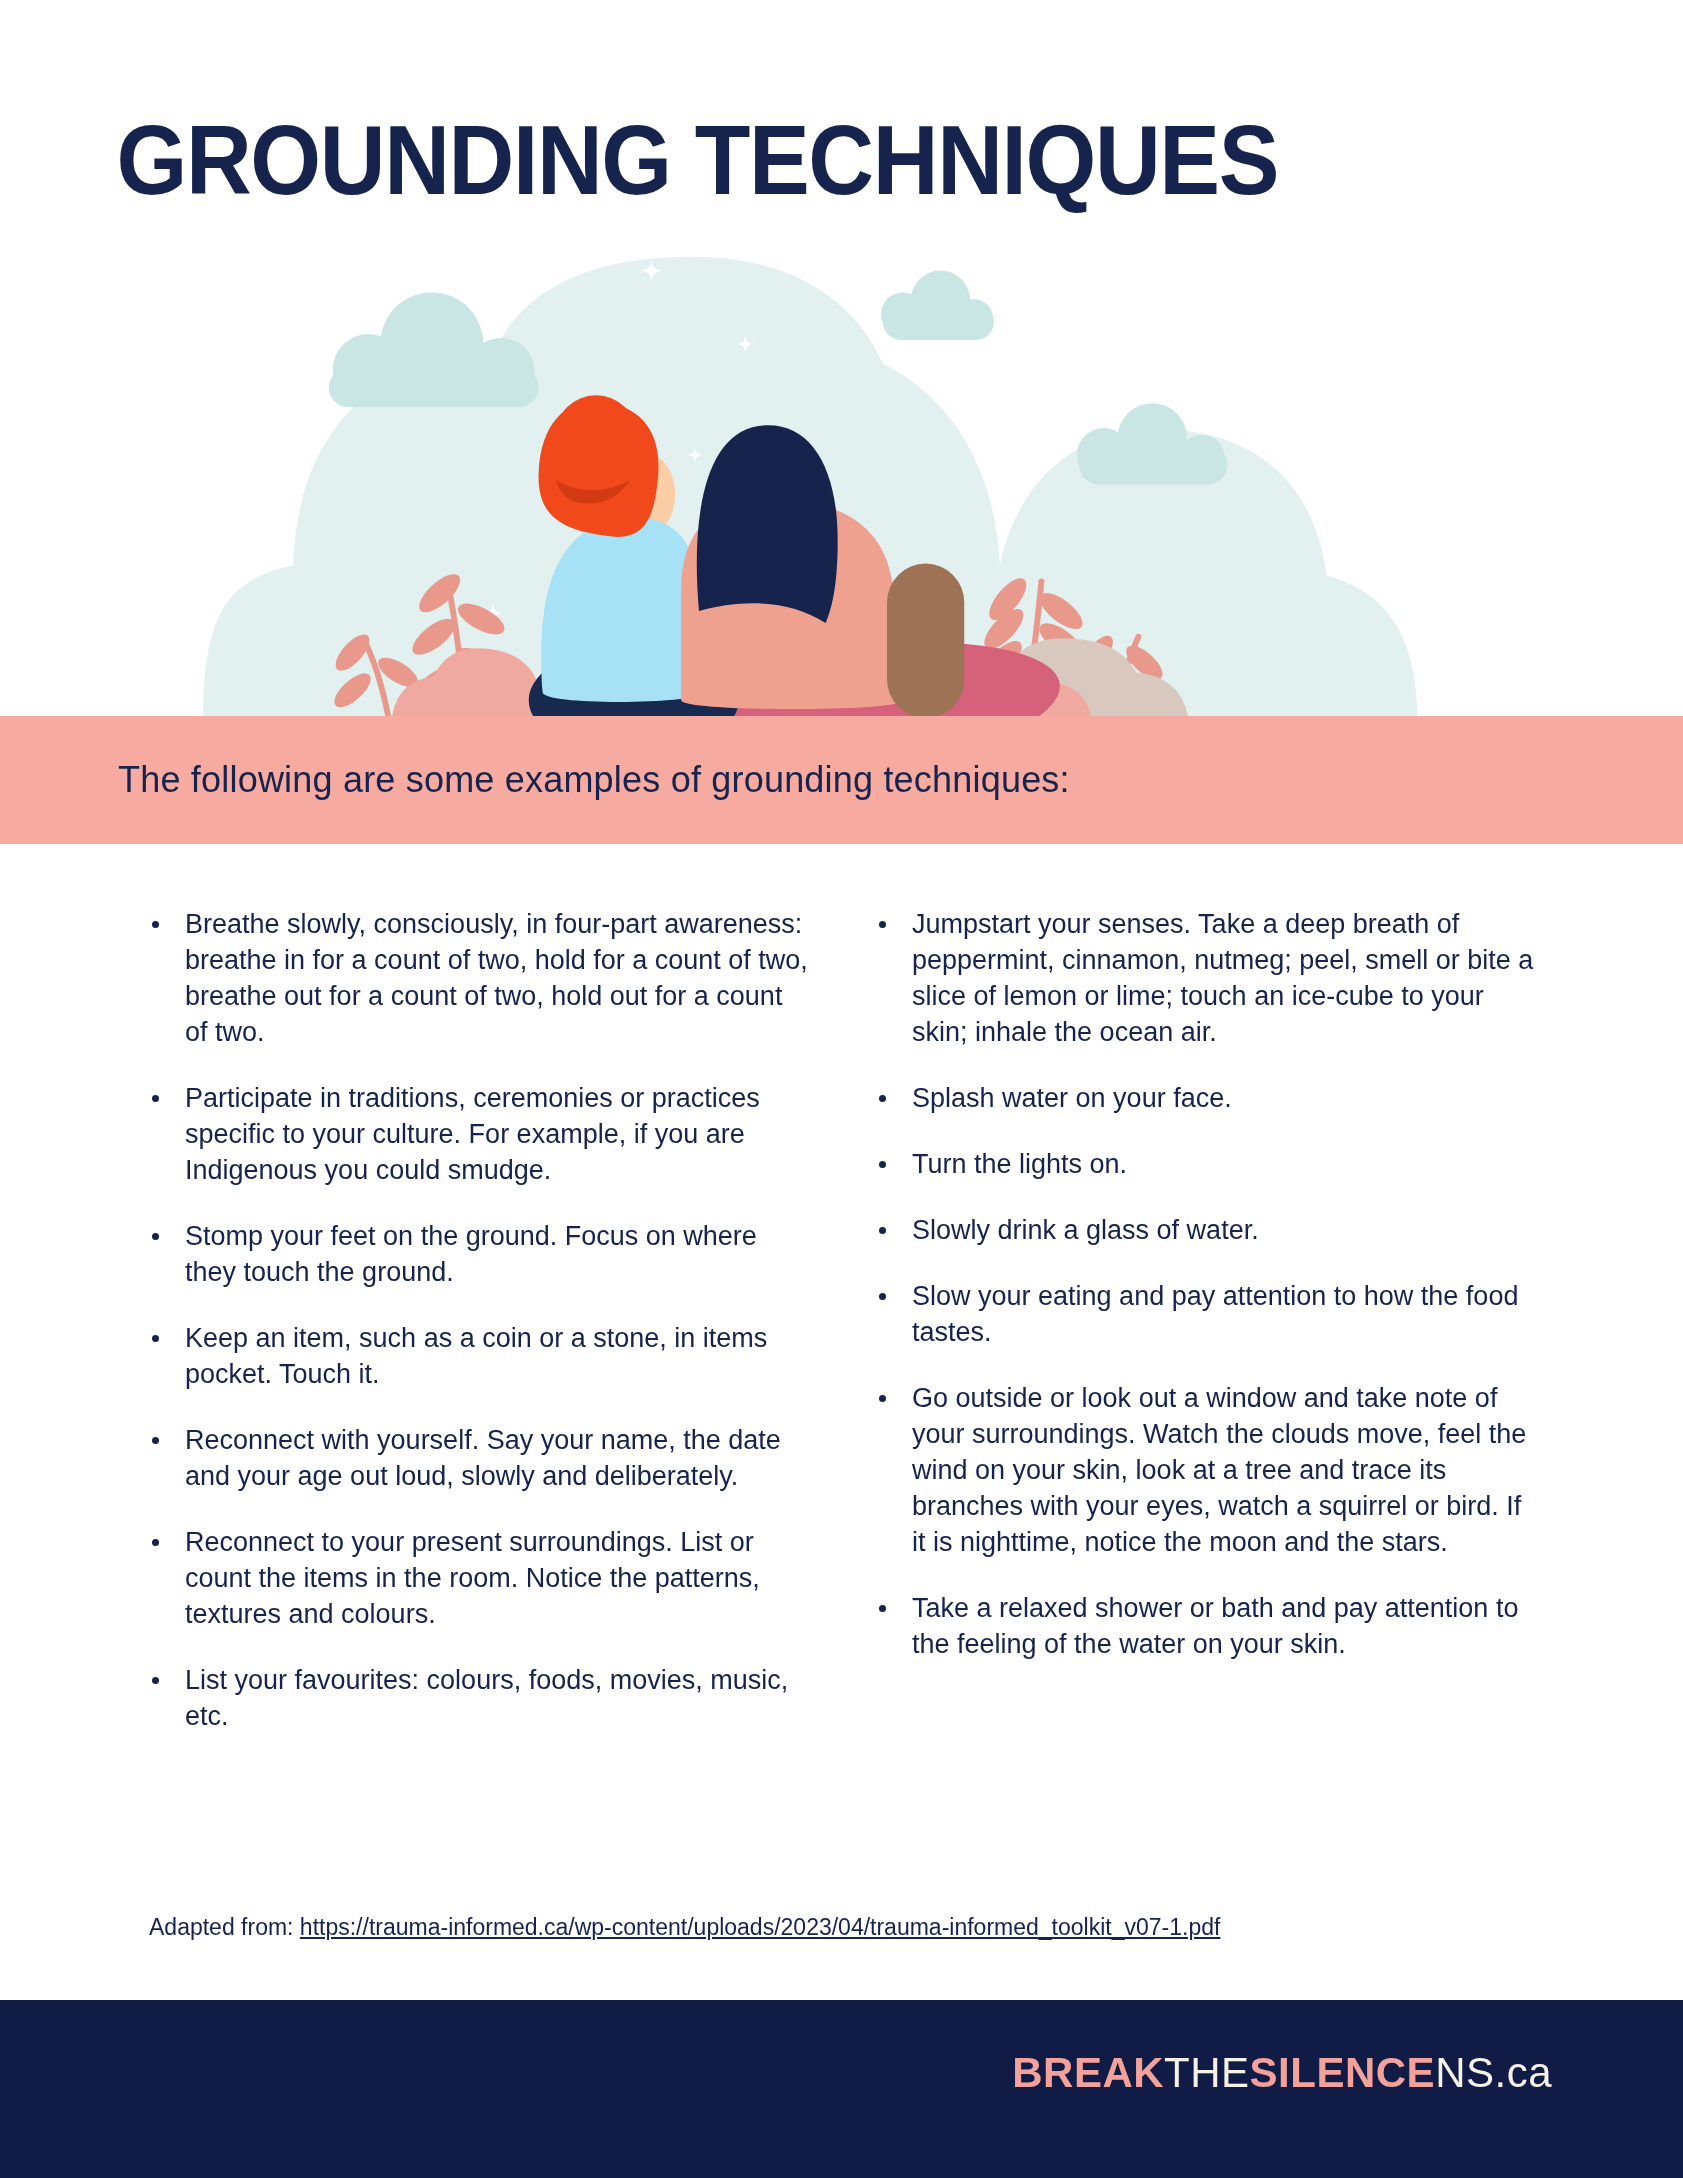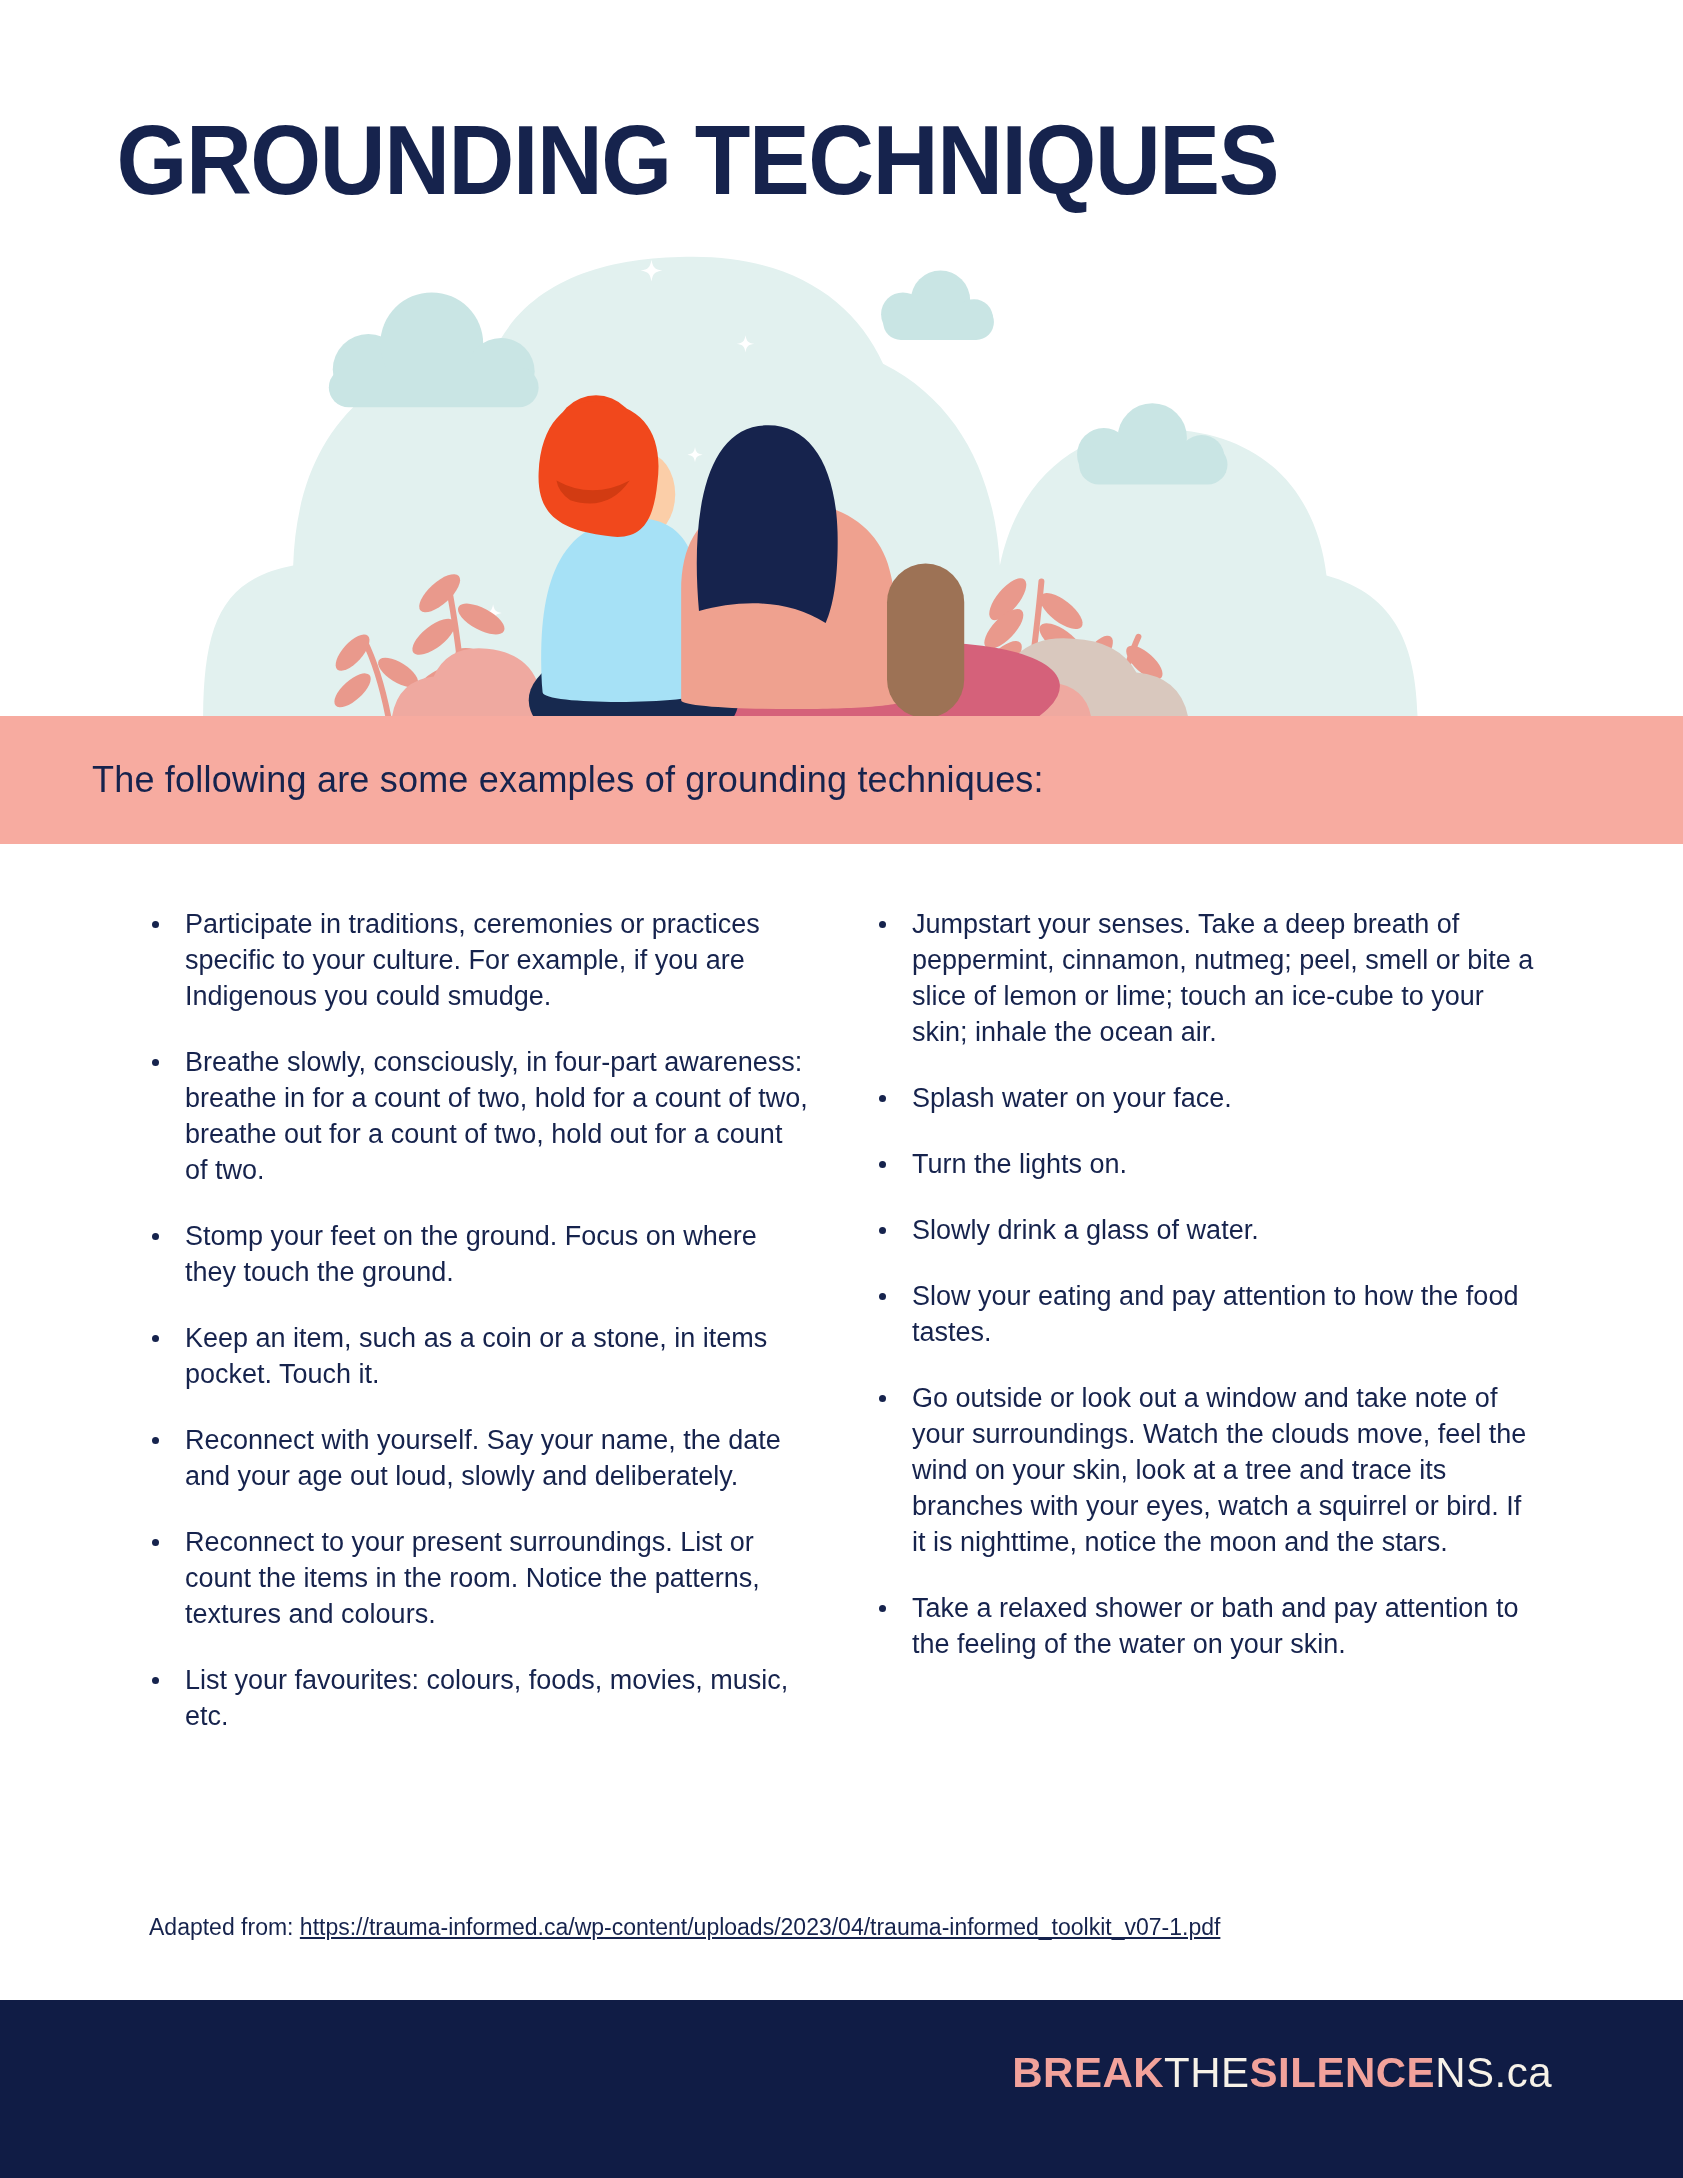--- a/index.html
+++ b/index.html
@@ -28,21 +28,21 @@
   .f-skin{fill:var(--skin);}
   .f-blue{fill:var(--shirt-blue);}
   .f-orange{fill:var(--hair-orange);}
   .f-orangedark{fill:var(--hair-orange-dark);}
   .f-pinkshirt{fill:var(--shirt-pink);}
   .f-brown{fill:var(--arm-brown);}
   .f-hairnavy{fill:var(--navy);}
   .banner{
     position:absolute;top:716px;left:0;width:1683px;height:128px;
     background:var(--banner-pink);display:flex;align-items:center;
-    box-sizing:border-box;padding-left:92px;
+    box-sizing:border-box;padding-left:118px;
   }
   .banner-text{font-size:36px;color:var(--navy);letter-spacing:0.2px;}
   .columns{
     position:absolute;top:906px;left:151px;width:1386px;
     display:flex;gap:69px;
   }
   .col{width:658px;box-sizing:border-box;}
   .col ul{list-style:none;margin:0;padding:0;}
   .col li{
     position:relative;padding-left:34px;margin:0 0 30px 0;
@@ -153,22 +153,22 @@
   <path class="f-hairnavy" d="M706 382 C698 292 710 204 766 195 C814 188 844 230 846 302 C847 346 842 376 834 394 C796 370 748 370 706 382 Z"></path>
 </svg>
 
 <div class="banner">
   <div class="banner-text">The following are some examples of grounding techniques:</div>
 </div>
 
 <div class="columns">
   <div class="col">
     <ul>
+      <li><span class="dot"></span><span>Breathe slowly, consciously, in four-part awareness: breathe in for a count of two, hold for a count of two, breathe out for a count of two, hold out for a count of two.</span></li>
       <li><span class="dot"></span><span>Participate in traditions, ceremonies or practices specific to your culture. For example, if you are Indigenous you could smudge.</span></li>
-      <li><span class="dot"></span><span>Breathe slowly, consciously, in four-part awareness: breathe in for a count of two, hold for a count of two, breathe out for a count of two, hold out for a count of two.</span></li>
       <li><span class="dot"></span><span>Stomp your feet on the ground. Focus on where they touch the ground.</span></li>
       <li><span class="dot"></span><span>Keep an item, such as a coin or a stone, in items pocket. Touch it.</span></li>
       <li><span class="dot"></span><span>Reconnect with yourself. Say your name, the date and your age out loud, slowly and deliberately.</span></li>
       <li><span class="dot"></span><span>Reconnect to your present surroundings. List or count the items in the room. Notice the patterns, textures and colours.</span></li>
       <li><span class="dot"></span><span>List your favourites: colours, foods, movies, music, etc.</span></li>
     </ul>
   </div>
   <div class="col">
     <ul>
       <li><span class="dot"></span><span>Jumpstart your senses. Take a deep breath of peppermint, cinnamon, nutmeg; peel, smell or bite a slice of lemon or lime; touch an ice-cube to your skin; inhale the ocean air.</span></li>

